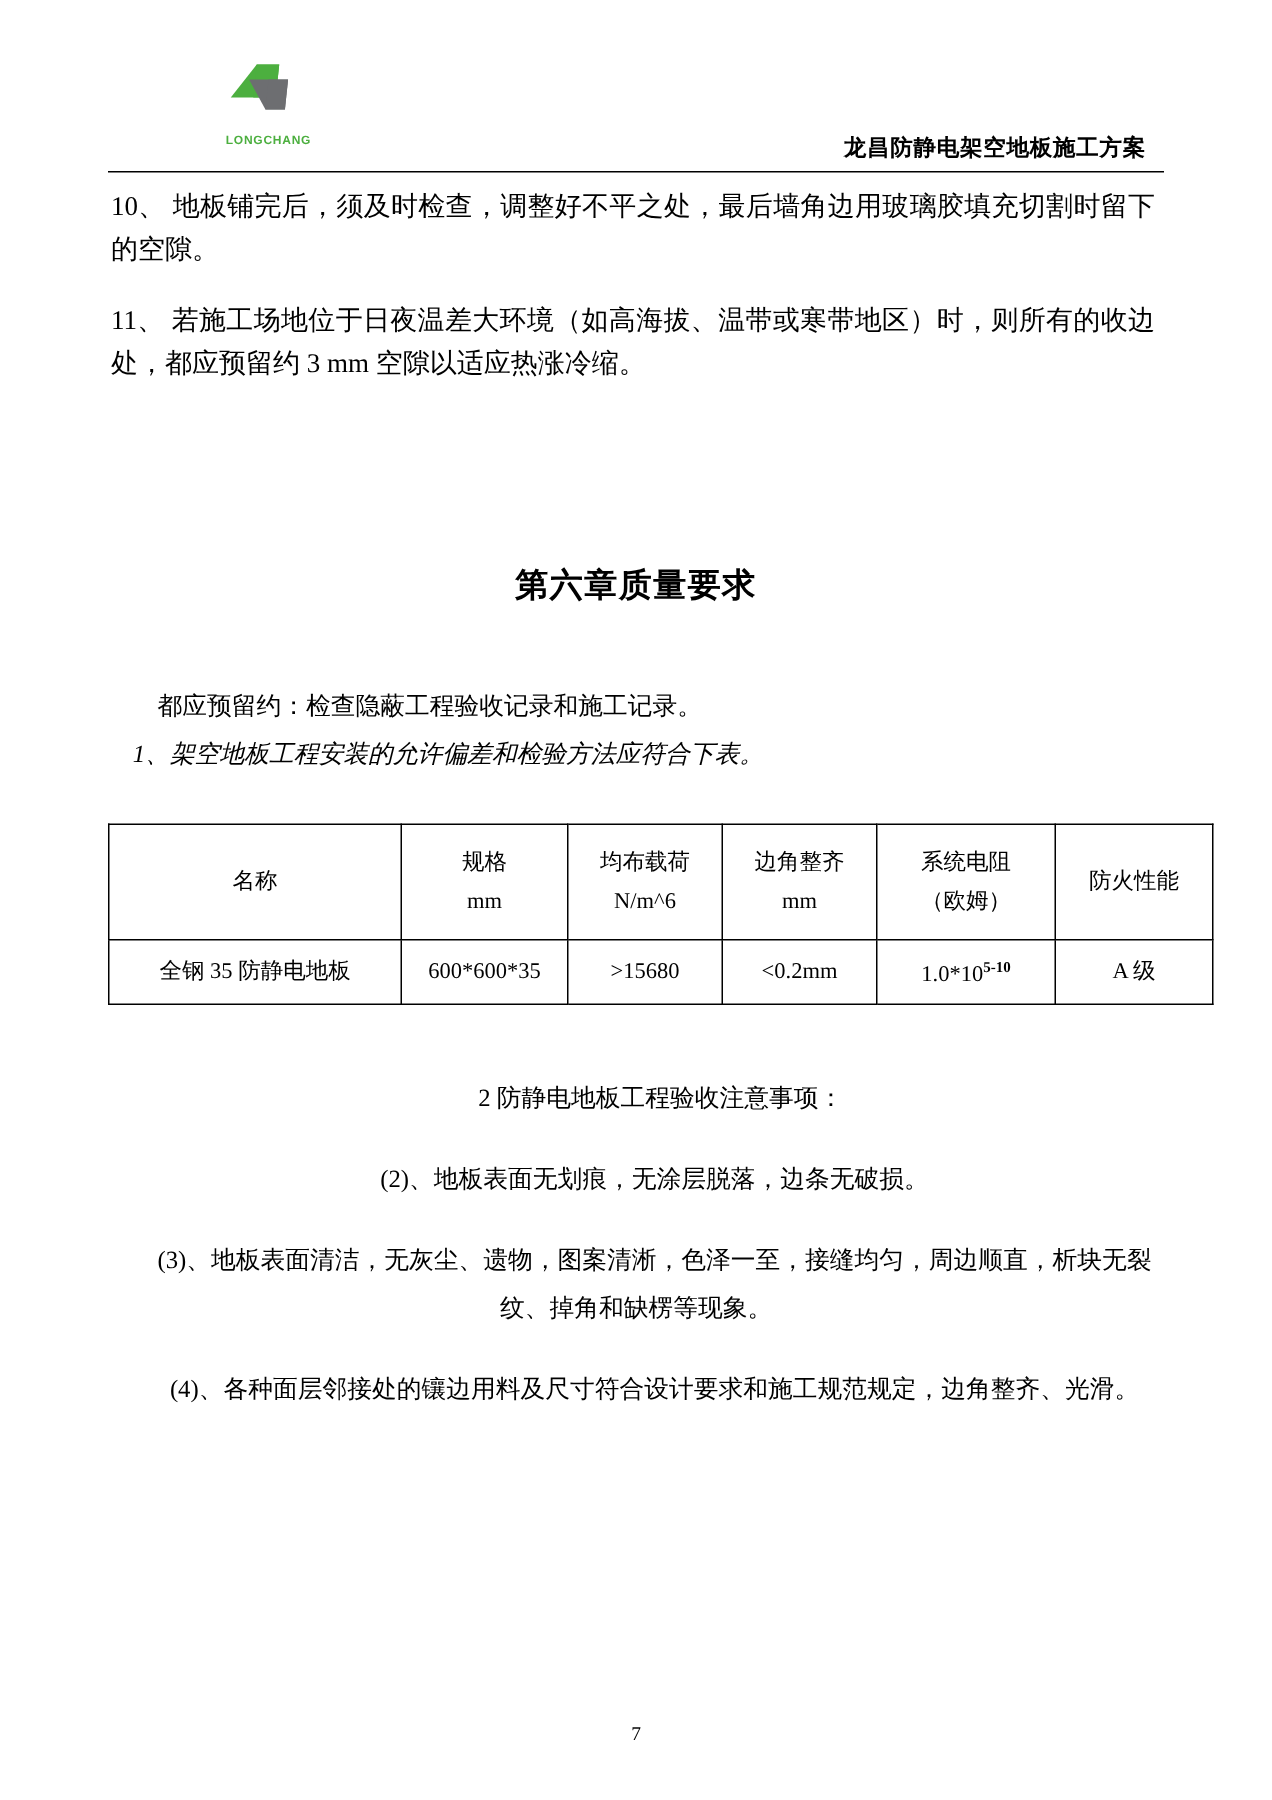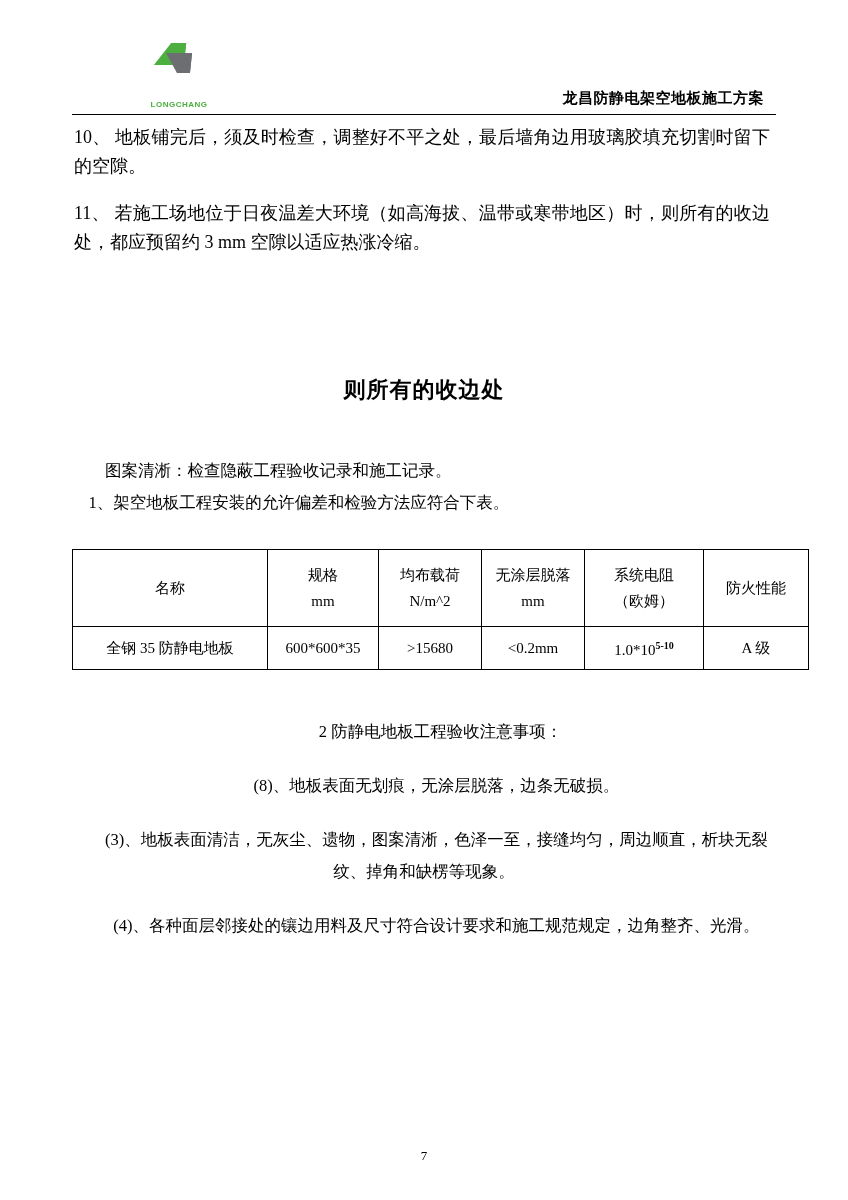--- a/index.html
+++ b/index.html
@@ -65,21 +65,21 @@
     border-top: 20px solid #6d6e71;
     transform: skewX(-6deg);
   }
   .logo-text {
     text-align: center;
     font-family: "Liberation Sans", sans-serif;
     font-size: 8px;
     letter-spacing: 0.5px;
     color: #4caf3f;
     font-weight: bold;
-    margin-top: 18px;
+    margin-top: 7px;
   }
   .header-title {
     position: absolute;
     right: 12px;
     bottom: 6px;
     font-size: 15px;
     font-weight: bold;
     letter-spacing: 0.5px;
     font-family: "Liberation Serif", serif;
   }
@@ -113,20 +113,21 @@
     text-indent: 2em;
     font-size: 16.5px;
     line-height: 32px;
     margin: 0;
   }
   .indent1 {
     text-indent: 1em;
     font-size: 16.5px;
     line-height: 32px;
     margin: 0;
+    font-style: italic;
   }
 
   
   table.spec {
     border-collapse: collapse;
     width: 706px;
     margin: 30px 0 0 0;
     table-layout: fixed;
   }
   table.spec td {
@@ -187,43 +188,43 @@
         <div class="shape-gray"></div>
       </div>
       <div class="logo-text">LONGCHANG</div>
     </div>
     <div class="header-title">龙昌防静电架空地板施工方案</div>
   </div>
 
   <p class="para para-top">10、 地板铺完后，须及时检查，调整好不平之处，最后墙角边用玻璃胶填充切割时留下的空隙。</p>
   <p class="para sp-small">11、 若施工场地位于日夜温差大环境（如高海拔、温带或寒带地区）时，则所有的收边处，都应预留约 3 mm 空隙以适应热涨冷缩。</p>
 
-  <h1 class="chapter-title">则所有的收边处</h1>
+  <h1 class="chapter-title">第六章质量要求</h1>
 
   <div class="body-block">
-    <p class="indent2">图案清淅：检查隐蔽工程验收记录和施工记录。</p>
+    <p class="indent2">都应预留约：检查隐蔽工程验收记录和施工记录。</p>
     <p class="indent1">1、架空地板工程安装的允许偏差和检验方法应符合下表。</p>
   </div>
 
   <table class="spec">
     <tbody>
         <tr class="head">
       <td class="col1 two-line">
         <span>名称</span>
       </td>
       <td class="col2 two-line">
         <span>规格</span>
         <span>mm</span>
       </td>
       <td class="col3 two-line">
         <span>均布载荷</span>
-        <span>N/m^2</span>
+        <span>N/m^6</span>
       </td>
       <td class="col4 two-line">
-        <span>无涂层脱落</span>
+        <span>边角整齐</span>
         <span>mm</span>
       </td>
       <td class="col5 two-line">
         <span>系统电阻</span>
         <span>（欧姆）</span>
       </td>
       <td class="col6 two-line">
         <span>防火性能</span>
       </td>
     </tr>
@@ -234,21 +235,21 @@
       <td class="col4">&lt;0.2mm</td>
       <td class="col5"><span>1.0*10</span><sup>5-10</sup></td>
       <td class="col6">A 级</td>
     </tr>
   </tbody>
     </table>
 
   <div class="notes">
     <p class="note-head">2 防静电地板工程验收注意事项：</p>
     <div class="note-gap"></div>
-    <p class="note-item">(8)、地板表面无划痕，无涂层脱落，边条无破损。</p>
+    <p class="note-item">(2)、地板表面无划痕，无涂层脱落，边条无破损。</p>
     <div class="note-gap"></div>
     <p class="note-item">(3)、地板表面清洁，无灰尘、遗物，图案清淅，色泽一至，接缝均匀，周边顺直，析块无裂纹、掉角和缺楞等现象。</p>
     <div class="note-gap"></div>
     <p class="note-item">(4)、各种面层邻接处的镶边用料及尺寸符合设计要求和施工规范规定，边角整齐、光滑。</p>
   </div>
 
   <div class="page-number">7</div>
 </div>
 
 </body></html>

